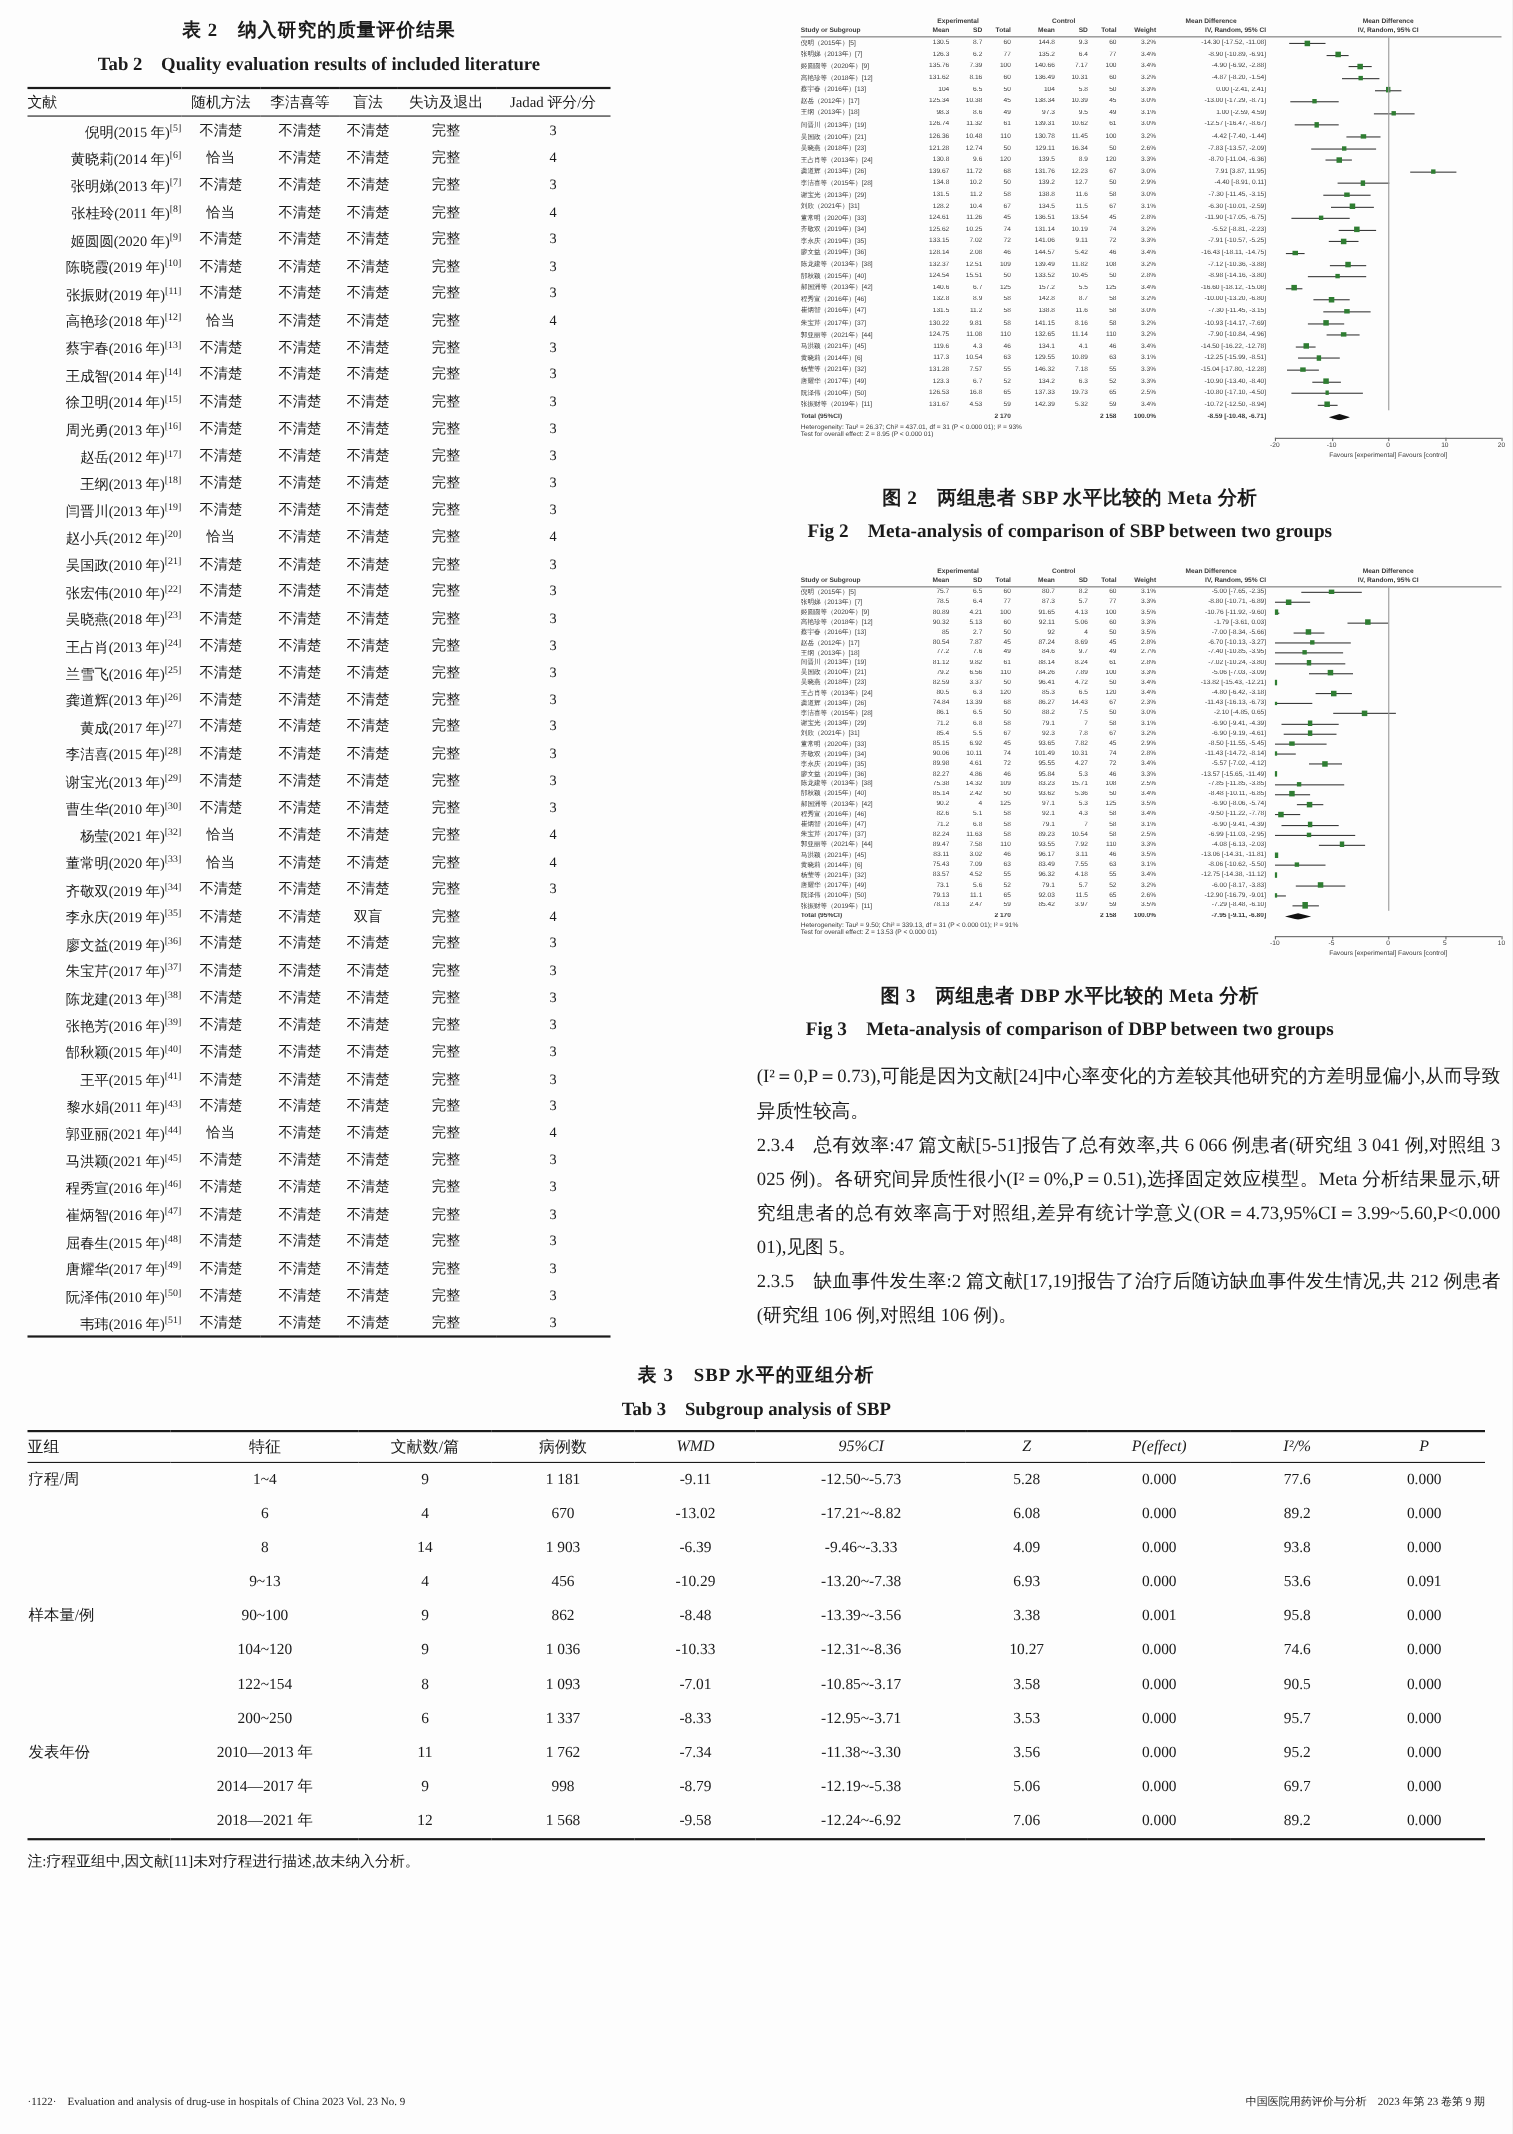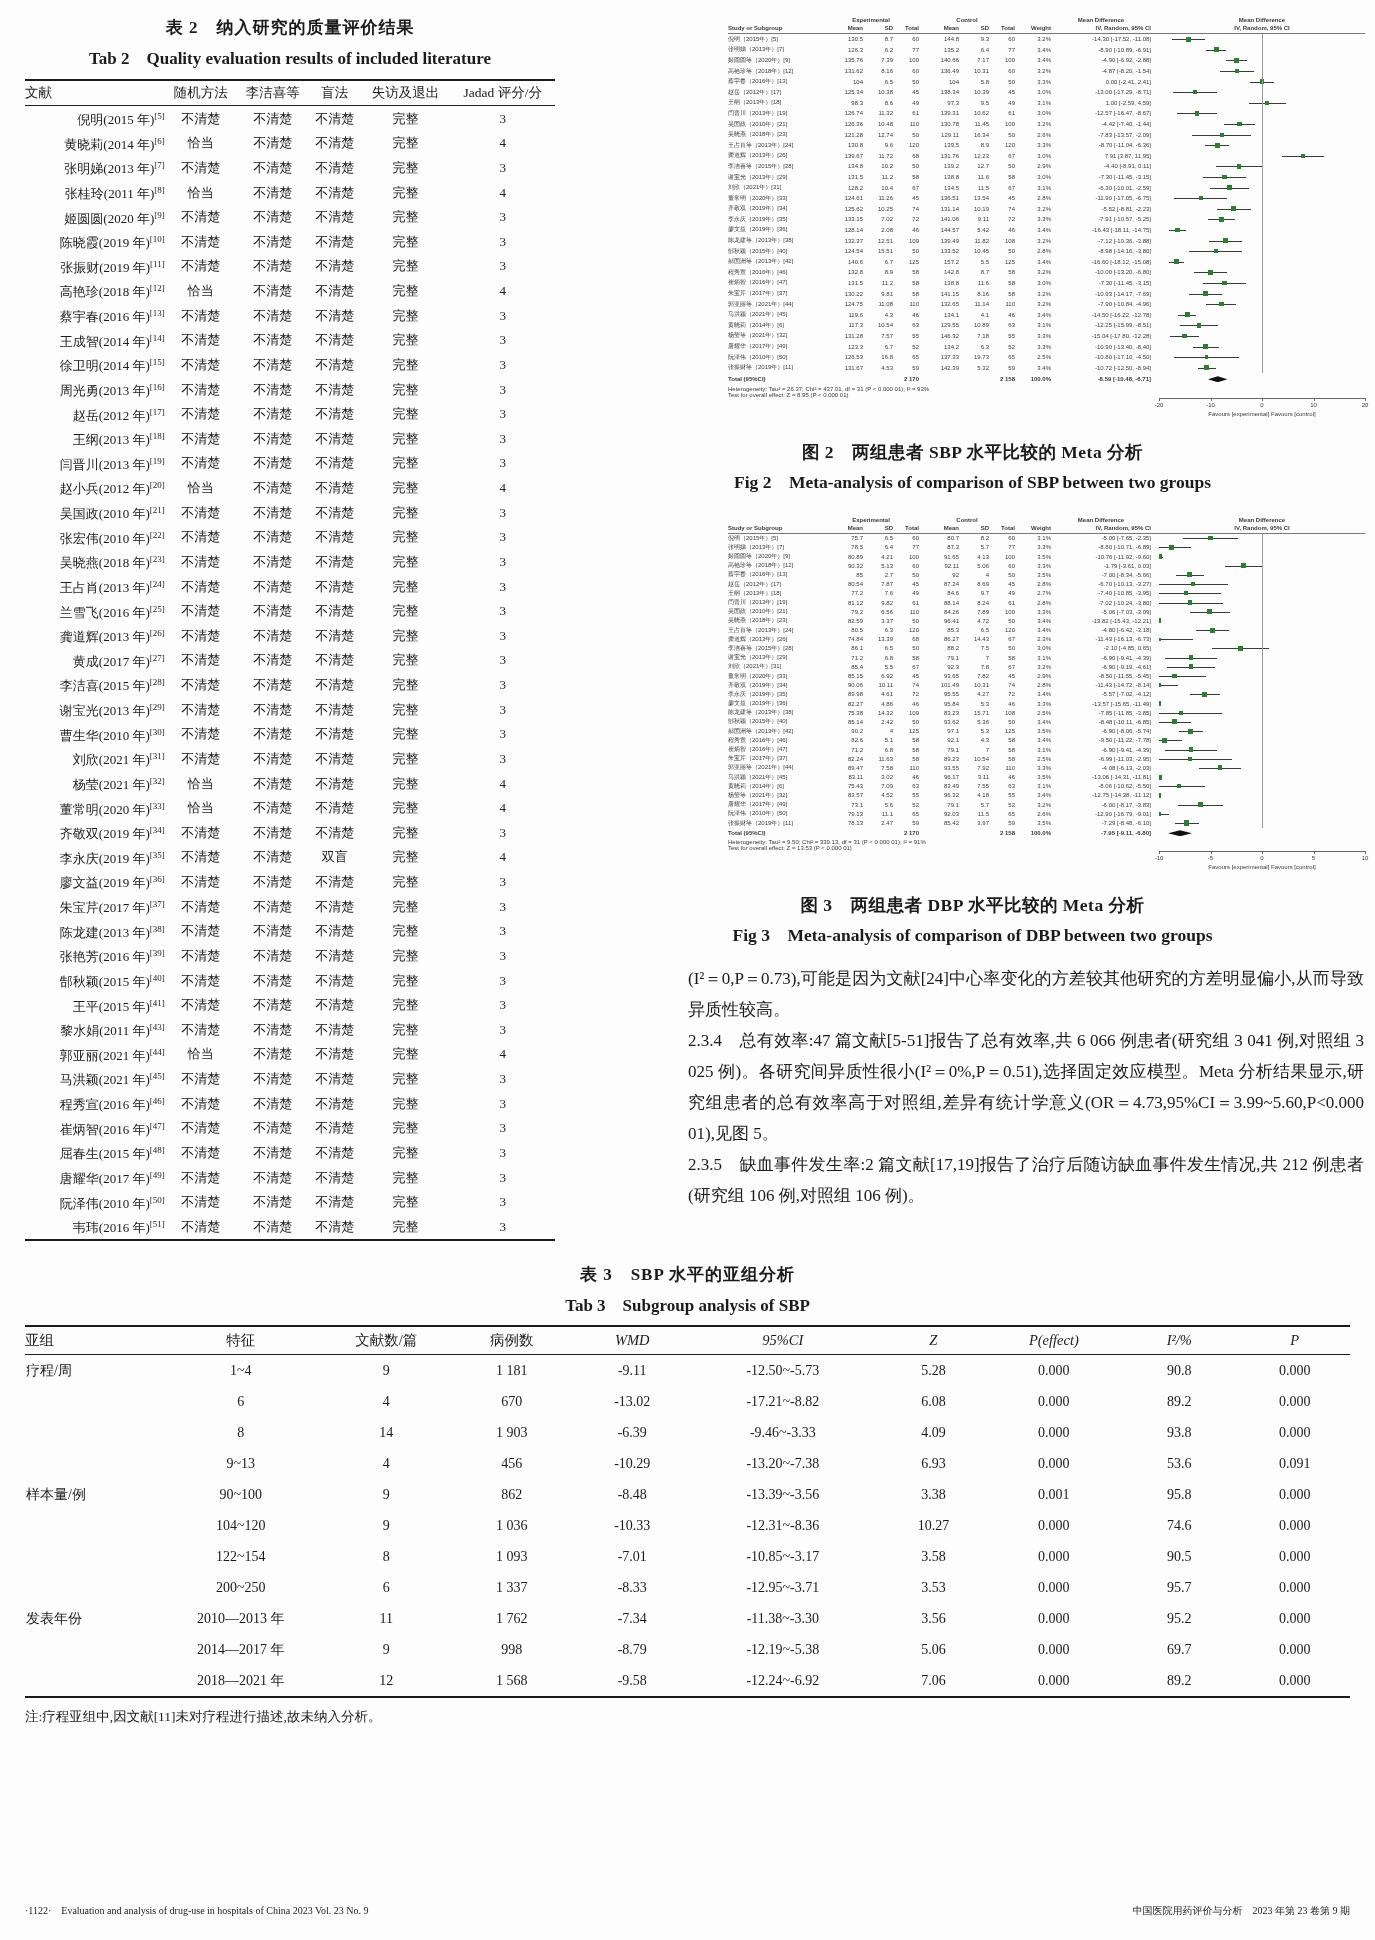--- a/index.html
+++ b/index.html
@@ -283,28 +283,20 @@
             </tr>
             <tr>
               <td class="t2-study">曹生华(2010 年)<sup>[30]</sup></td>
               <td>不清楚</td>
               <td>不清楚</td>
               <td>不清楚</td>
               <td>完整</td>
               <td>3</td>
             </tr>
             <tr>
-              <td class="t2-study">刘欣(2021 年)<sup>[31]</sup></td>
-              <td>不清楚</td>
-              <td>不清楚</td>
-              <td>不清楚</td>
-              <td>完整</td>
-              <td>3</td>
-            </tr>
-            <tr>
               <td class="t2-study">杨莹(2021 年)<sup>[32]</sup></td>
               <td>恰当</td>
               <td>不清楚</td>
               <td>不清楚</td>
               <td>完整</td>
               <td>4</td>
             </tr>
             <tr>
               <td class="t2-study">董常明(2020 年)<sup>[33]</sup></td>
               <td>恰当</td>
@@ -1637,21 +1629,21 @@
       <tbody>
           <tr>
             <td>疗程/周</td>
             <td>1~4</td>
             <td>9</td>
             <td>1 181</td>
             <td>-9.11</td>
             <td>-12.50~-5.73</td>
             <td>5.28</td>
             <td>0.000</td>
-            <td>90.8</td>
+            <td>77.6</td>
             <td>0.000</td>
           </tr>
           <tr>
             <td></td>
             <td>6</td>
             <td>4</td>
             <td>670</td>
             <td>-13.02</td>
             <td>-17.21~-8.82</td>
             <td>6.08</td>

